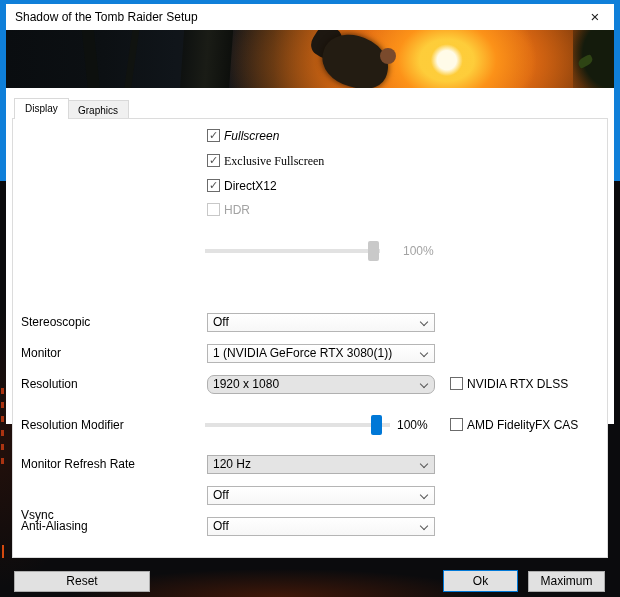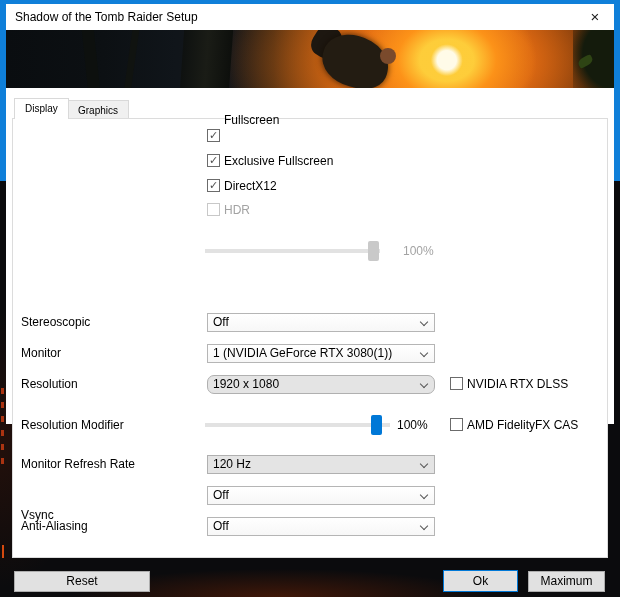--- a/index.html
+++ b/index.html
@@ -97,24 +97,24 @@
       <div class="foliage-r"></div>
       <div class="leaf"></div>
     </div>
 
     <div class="tab tab-display">Display</div>
     <div class="tab tab-graphics">Graphics</div>
 
     <div class="panel"></div>
 
     <div class="checkbox" style="left:201px; top:125px; z-index:4;">✓</div>
-    <div class="cb-label" style="left:218px; top:109px; z-index:4;">Fullscreen</div>
+    <div class="cb-label" style="left:218px; top:125px; z-index:4;font-style:italic;">Fullscreen</div>
 
     <div class="checkbox" style="left:201px; top:150px; z-index:4;">✓</div>
-    <div class="cb-label" style="left:218px; top:150px; z-index:4;">Exclusive Fullscreen</div>
+    <div class="cb-label" style="left:218px; top:150px; z-index:4;font-family:Liberation Serif, serif;">Exclusive Fullscreen</div>
 
     <div class="checkbox" style="left:201px; top:175px; z-index:4;">✓</div>
     <div class="cb-label" style="left:218px; top:175px; z-index:4;">DirectX12</div>
 
     <div class="checkbox disabled" style="left:201px; top:199px; z-index:4;"></div>
     <div class="cb-label disabled-text" style="left:218px; top:199px; z-index:4;">HDR</div>
 
     <div class="slider-track" style="left:199px; top:245px; width:175px; z-index:4;"></div>
     <div class="slider-thumb thumb-gray" style="left:362px; top:237px; z-index:5;"></div>
     <div class="slider-value disabled-text" style="left:397px; top:240px; z-index:4;">100%</div>

